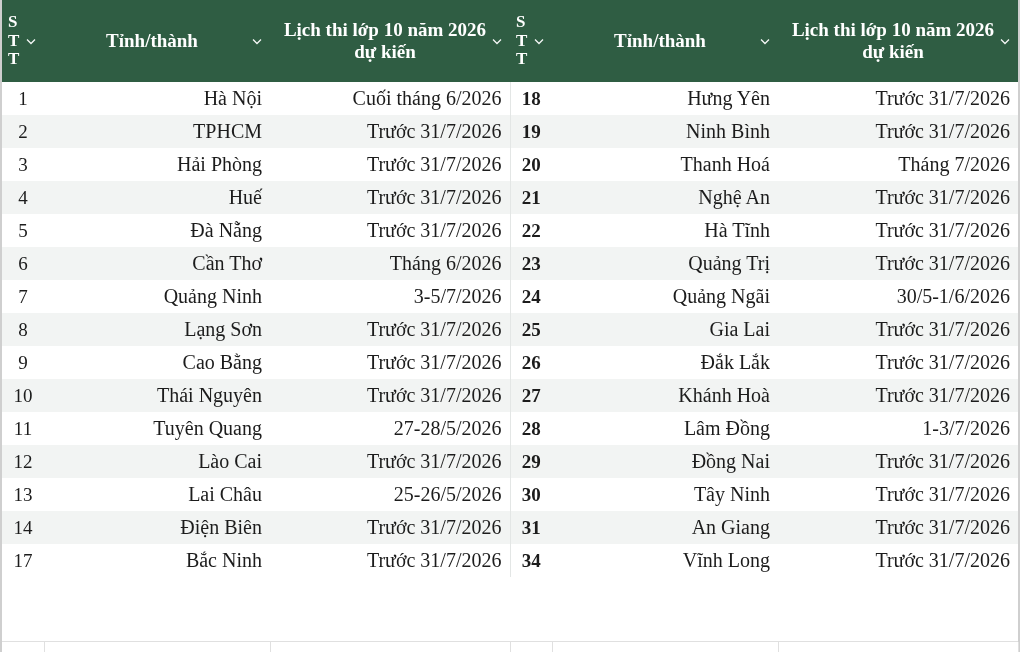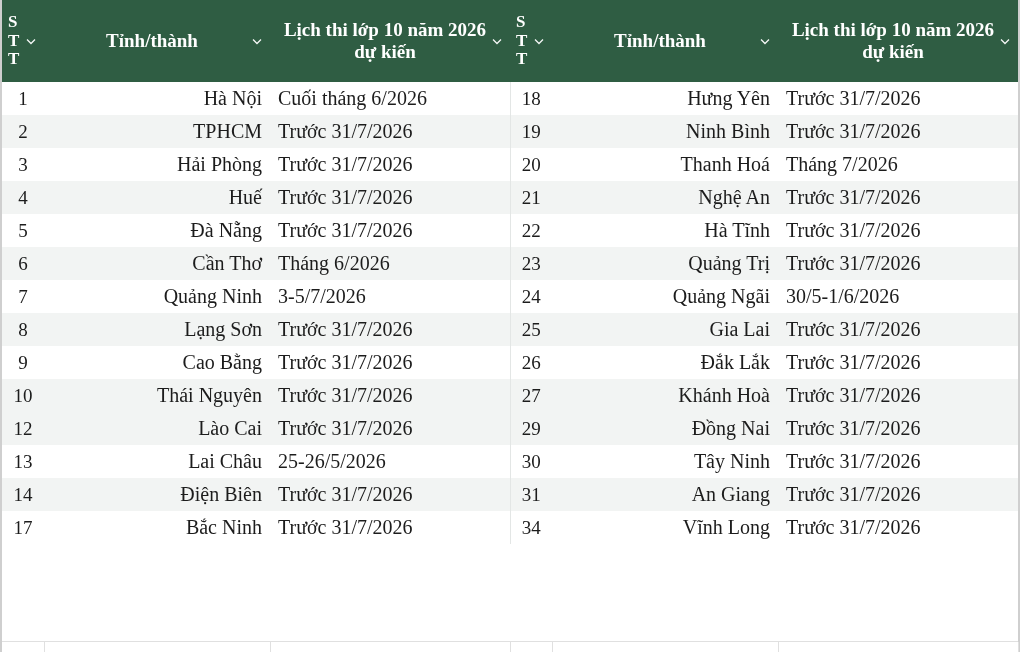--- a/index.html
+++ b/index.html
@@ -74,23 +74,23 @@
     height: 33px;
     padding: 0 8px;
     vertical-align: middle;
     border: none;
   }
   tbody tr.odd td { background: #ffffff; }
   tbody tr.even td { background: #f2f4f3; }
 
   td.stt { text-align: center; font-size: 19px; padding: 0 2px; }
   td.prov { text-align: right; padding-left: 14px; }
-  td.date { text-align: left; }
-
-  .sep-left { border-left: 1px solid #e3e6e5; }
+  td.date { text-align: right; }
+
+  .sep-left { border-left: 1px solid #e3e6e5; font-weight: bold; }
 
   .bottom-strip {
     position: absolute;
     left: 0;
     right: 0;
     bottom: 0;
     height: 10px;
     background: #ffffff;
     border-top: 1px solid #e0e0e0;
   }
@@ -244,20 +244,28 @@
           <td class="date">Trước 31/7/2026</td>
         </tr>
         <tr class="even">
           <td class="stt">10</td>
           <td class="prov">Thái Nguyên</td>
           <td class="date">Trước 31/7/2026</td>
           <td class="stt sep-left">27</td>
           <td class="prov">Khánh Hoà</td>
           <td class="date">Trước 31/7/2026</td>
         </tr>
+        <tr class="odd">
+          <td class="stt">11</td>
+          <td class="prov">Tuyên Quang</td>
+          <td class="date">27-28/5/2026</td>
+          <td class="stt sep-left">28</td>
+          <td class="prov">Lâm Đồng</td>
+          <td class="date">1-3/7/2026</td>
+        </tr>
         <tr class="even">
           <td class="stt">12</td>
           <td class="prov">Lào Cai</td>
           <td class="date">Trước 31/7/2026</td>
           <td class="stt sep-left">29</td>
           <td class="prov">Đồng Nai</td>
           <td class="date">Trước 31/7/2026</td>
         </tr>
         <tr class="odd">
           <td class="stt">13</td>

